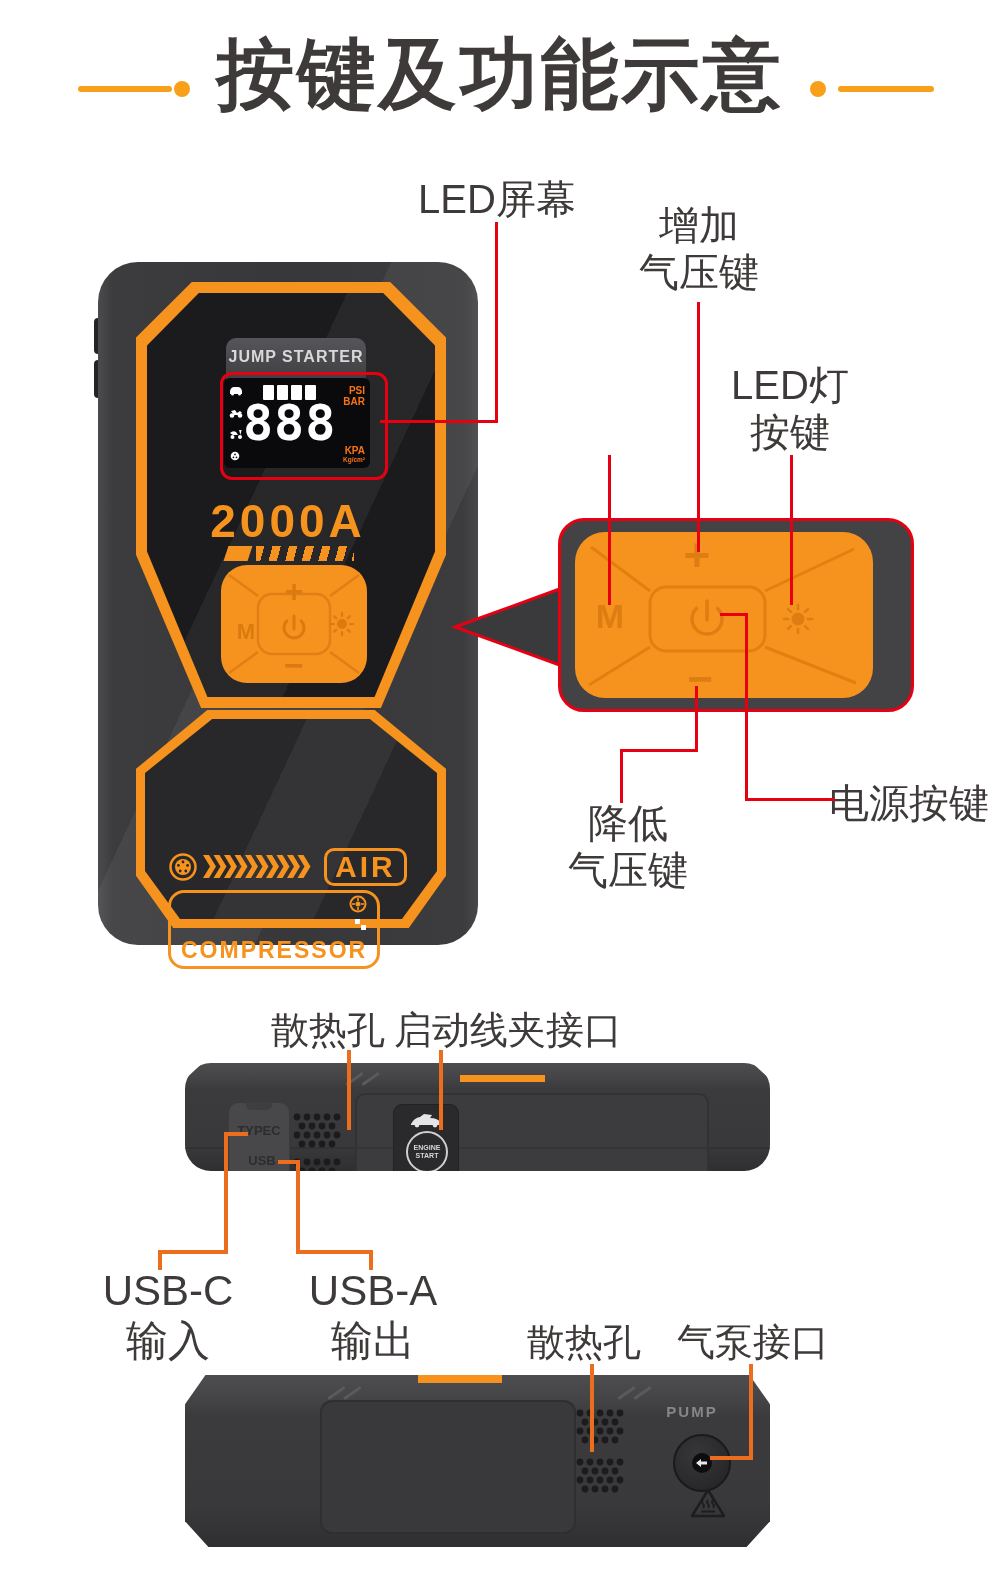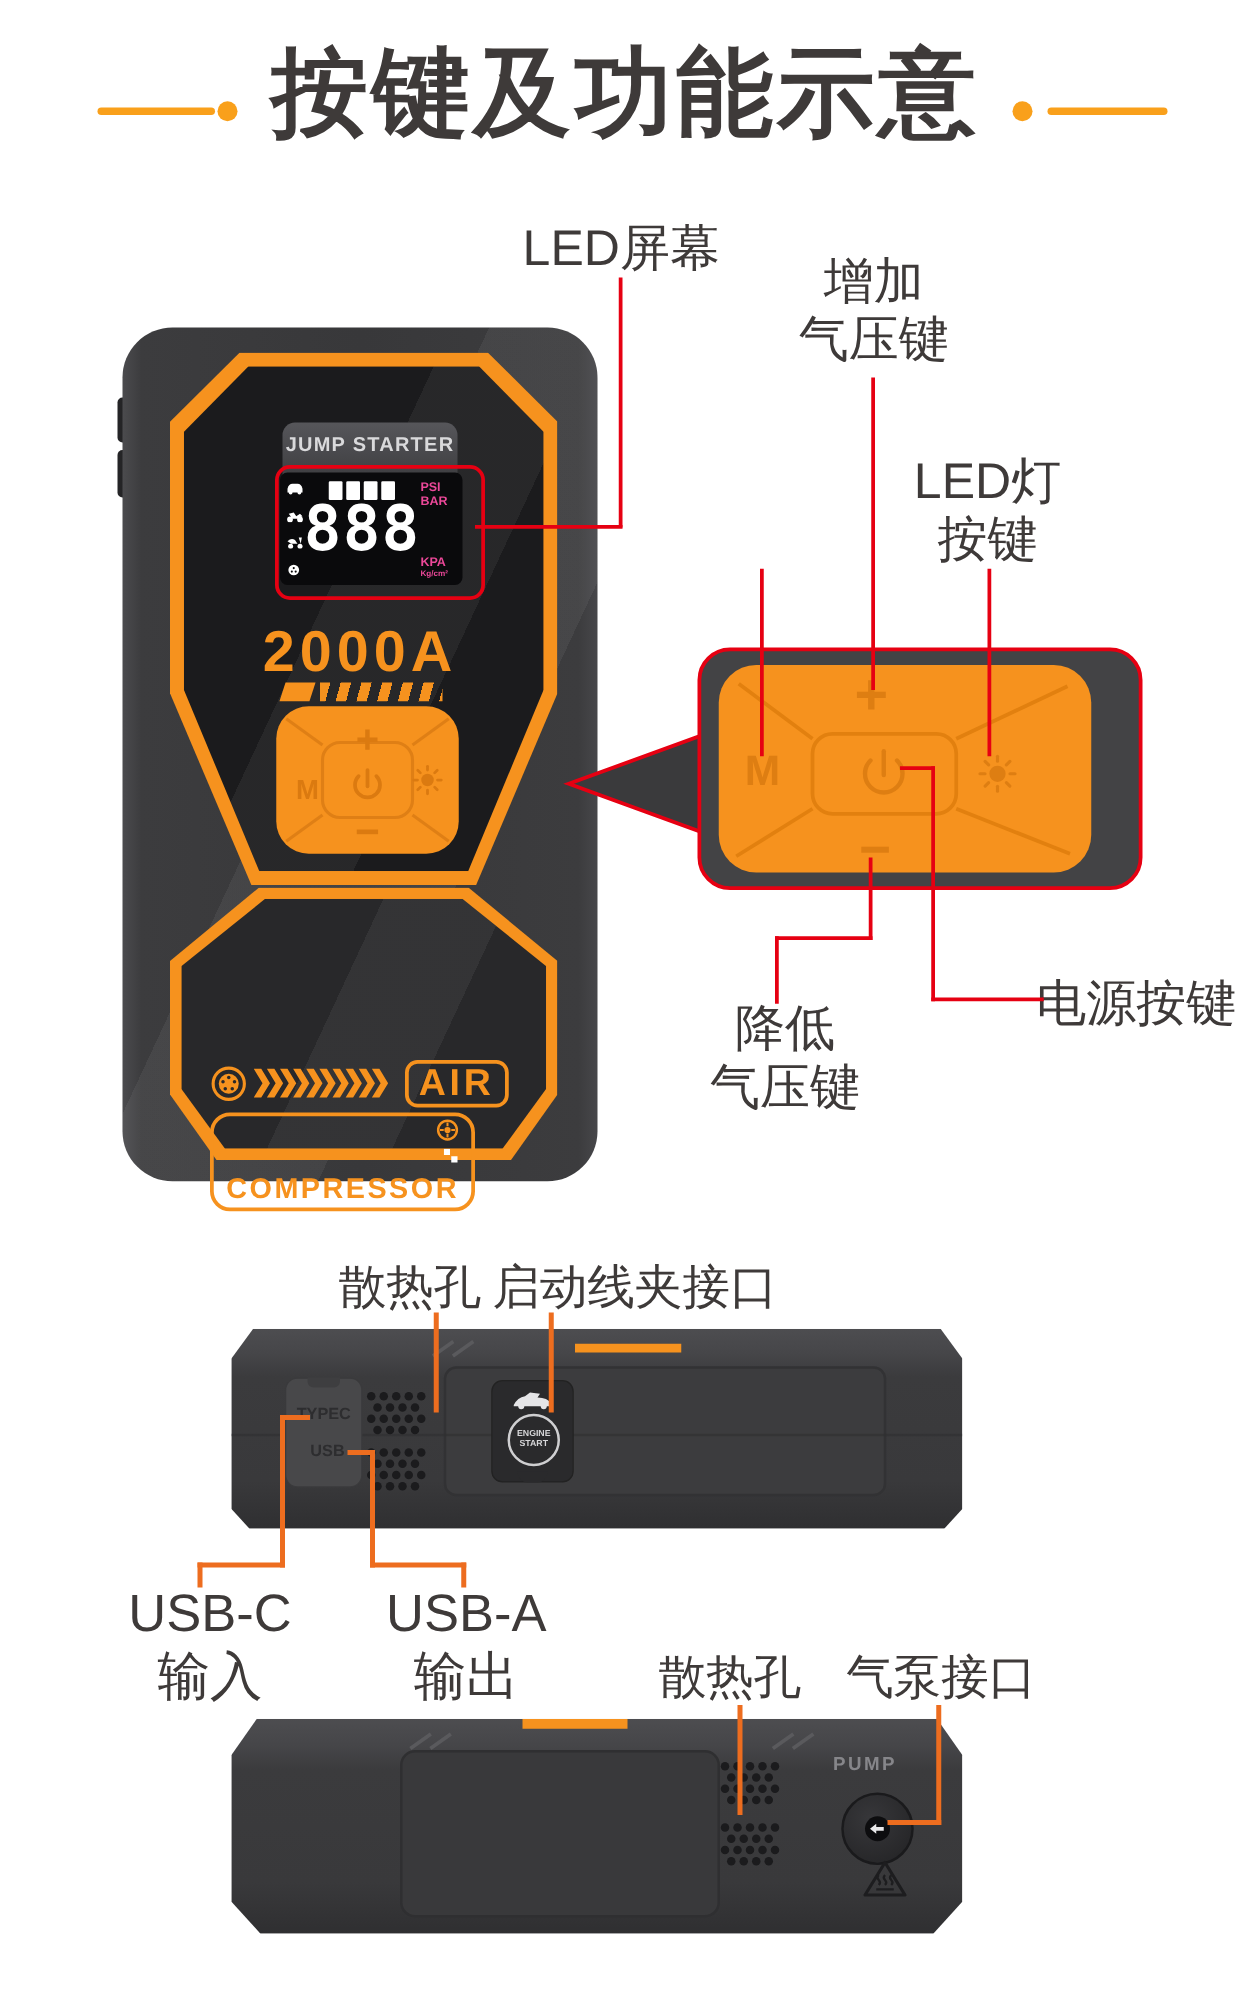--- a/index.html
+++ b/index.html
@@ -116,21 +116,21 @@
       </div>
       <div style="flex:1;display:flex;flex-direction:column;align-items:center;">
         <div style="display:flex;gap:3px;margin-top:7px;">
             <div class="barcell"></div>
             <div class="barcell"></div>
             <div class="barcell"></div>
             <div class="barcell"></div>
           </div>
         <div style="font-family:'DejaVu Sans Mono',monospace;font-weight:bold;font-size:50px;line-height:0.92;color:#fff;letter-spacing:1px;">888</div>
       </div>
-      <div style="width:36px;display:flex;flex-direction:column;justify-content:space-between;padding:7px 5px 5px 0;box-sizing:border-box;text-align:left;color:#ec4899;font-weight:bold;">
+      <div style="width:36px;display:flex;flex-direction:column;justify-content:space-between;padding:7px 5px 5px 0;box-sizing:border-box;text-align:right;color:#f97316;font-weight:bold;">
         <span style="font-size:10px;">PSI</span>
         <span style="font-size:10px;">BAR</span>
         <span style="font-size:10px;margin-top:38px;">KPA</span>
         <span style="font-size:6.5px;">Kg/cm²</span>
       </div>
     </div>
 
     <div class="lbl" style="left:190px;top:232px;font-size:46px;font-weight:bold;color:#F6921E;letter-spacing:4px;">2000A</div>
     <div class="abs" style="left:128px;top:284px;width:24px;height:15px;background:#F6921E;transform:skewX(-18deg);"></div>
     <div class="abs" style="left:158px;top:284px;width:98px;height:15px;background:repeating-linear-gradient(105deg,#F6921E 0 8px,transparent 8px 16px);"></div>
@@ -252,22 +252,22 @@
           <line x1="7.1" y1="-7.1" x2="9.9" y2="-9.9"></line>
       </g>
     </svg>
   </div>
 
   <div class="lbl" style="left:328px;top:1008px;font-size:38px;">散热孔</div>
   <div class="lbl" style="left:508px;top:1008px;font-size:38px;">启动线夹接口</div>
   <div class="oline" style="left:347px;top:1050px;width:4px;height:80px;"></div>
   <div class="oline" style="left:439px;top:1050px;width:4px;height:80px;"></div>
 
-  <div class="slab" style="left:185px;top:1063px;width:585px;height:160px;
-       clip-path:polygon(0 15%,3% 0,97% 0,100% 15%,100% 90%,97.5% 100%,2.5% 100%,0 90%);">
+  <div class="slab" style="left:185px;top:1063px;width:585px;height:108px;
+       clip-path:polygon(0 15%,3% 0,97% 0,100% 15%,100% 90%,97.5% 100%,2.5% 100%,0 90%);border-radius:26px;">
     <div class="abs" style="left:275px;top:12px;width:85px;height:7px;background:#F6921E;"></div>
     <div class="slash" style="left:168px;top:6px;"></div>
     <div class="slash" style="left:184px;top:6px;"></div>
     <div class="abs" style="left:170px;top:30px;width:350px;height:100px;background:#3c3c3e;border:2px solid #323234;border-radius:10px;"></div>
     <div class="abs" style="left:0;top:84px;width:100%;height:2px;background:#2e2e30;opacity:.6;"></div>
 
     <div class="abs" style="left:43px;top:39px;width:60px;height:86px;background:#48484a;border:1px solid #3a3a3c;border-radius:10px;">
       <div class="abs" style="left:17px;top:-1px;width:26px;height:8px;background:#3e3e40;border-radius:0 0 5px 5px;"></div>
       <div class="lbl lbl-dark" style="left:30px;top:20px;font-size:13px;transform:translateX(-50%);">TYPEC</div>
       <div class="lbl lbl-dark" style="left:33px;top:50px;font-size:13px;transform:translateX(-50%);">USB</div>

